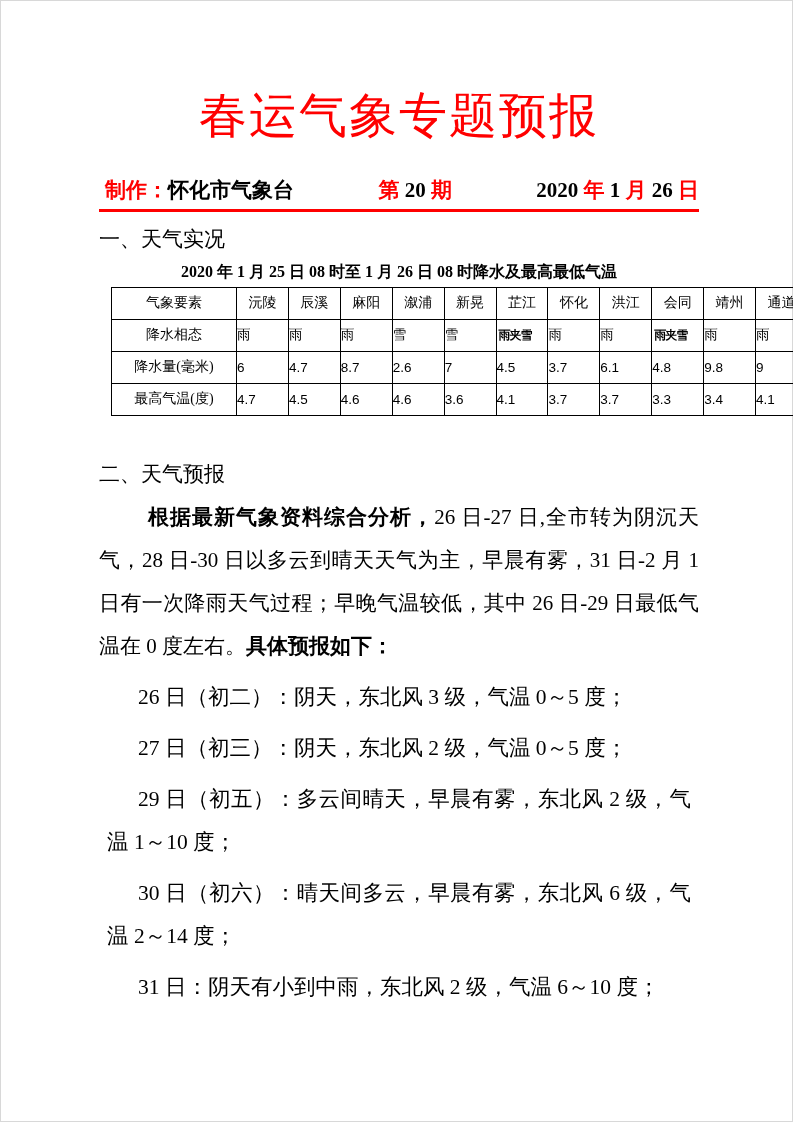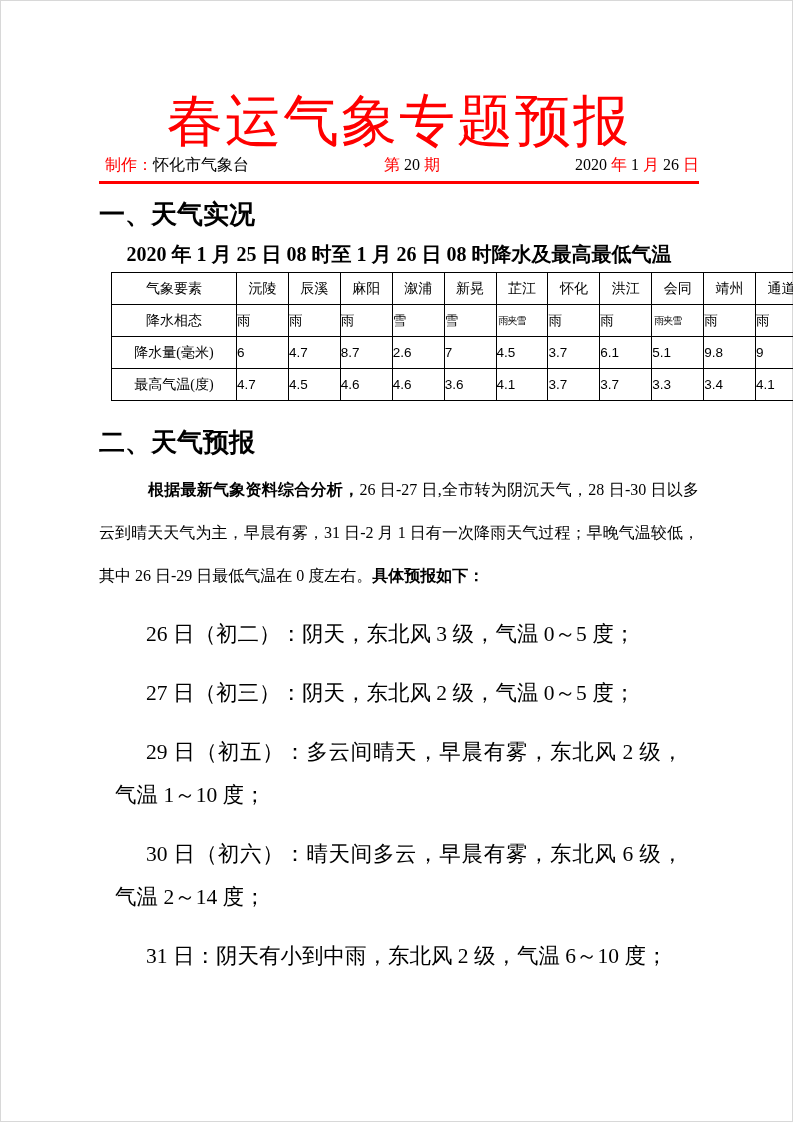--- a/index.html
+++ b/index.html
@@ -14,49 +14,50 @@
     box-sizing: border-box;
     width: 793px; height: 1122px;
     padding: 0 93px 0 98px;
     border: 1px solid #d8d8d8;
     background: #fff;
   }
   .red { color: #ff0000; }
   .doc-title {
     margin: 86px 0 0;
     text-align: center;
-    font-size: 56px;
+    font-size: 48px;
     font-weight: 400;
     letter-spacing: 2px;
     line-height: 1.22;
     color: #ff0000;
     white-space: nowrap;
   }
   .meta-row {
     display: flex;
     justify-content: space-between;
     align-items: baseline;
+    margin-top: 30px;
     padding-left: 6px;
-    font-size: 16px;
-    font-weight: 400;
+    font-size: 21px;
+    font-weight: 700;
   }
   .red-rule {
     border-bottom: 3px solid #ff0000;
     margin-top: 5px;
   }
   .sec-heading {
-    font-size: 26px;
-    font-weight: 700;
+    font-size: 21px;
+    font-weight: 400;
     margin: 13px 0 0;
   }
-  .sec-heading.second { margin-top: 24px; }
+  .sec-heading.second { margin-top: 44px; }
   .table-title {
     margin-top: 9px;
     text-align: center;
-    font-size: 20px;
+    font-size: 16px;
     font-weight: 700;
   }
   table.obs {
     border-collapse: collapse;
     table-layout: fixed;
     width: 697px;
     margin: 4px 0 0 12px;
   }
   table.obs td {
     border: 1px solid #000;
@@ -69,34 +70,35 @@
     font-size: 14px;
     text-align: center;
   }
   td.vc {
     font-size: 13.5px;
     font-family: "Liberation Sans", "DejaVu Sans", sans-serif;
     text-align: left;
     padding-left: 7px;
   }
   td.vc.small {
-    font-size: 10px;
+    font-size: 12px;
     padding-left: 2px;
     letter-spacing: -1px;
+    font-weight: bold;
   }
   .body-para {
     margin: 8px 0 0;
-    font-size: 16px;
+    font-size: 21px;
     line-height: 43px;
     text-align: justify;
     text-indent: 49px;
   }
   .body-para .lead, .body-para .tail { font-weight: 700; }
   .forecast-item {
-    margin: 16px;
+    margin: 8px;
     font-size: 21.5px;
     line-height: 43px;
     text-align: justify;
     text-indent: 31px;
   }
 </style>
 </head>
 <body>
 
 <div class="page">
@@ -162,21 +164,21 @@
       <tr>
         <td class="lc">降水量(毫米)</td>
         <td class="vc">6</td>
         <td class="vc">4.7</td>
         <td class="vc">8.7</td>
         <td class="vc">2.6</td>
         <td class="vc">7</td>
         <td class="vc">4.5</td>
         <td class="vc">3.7</td>
         <td class="vc">6.1</td>
-        <td class="vc">5.1</td>
+        <td class="vc">4.8</td>
         <td class="vc">9.8</td>
         <td class="vc">9</td>
       </tr>
       <tr>
         <td class="lc">最高气温(度)</td>
         <td class="vc">4.7</td>
         <td class="vc">4.5</td>
         <td class="vc">4.6</td>
         <td class="vc">4.6</td>
         <td class="vc">3.6</td>

